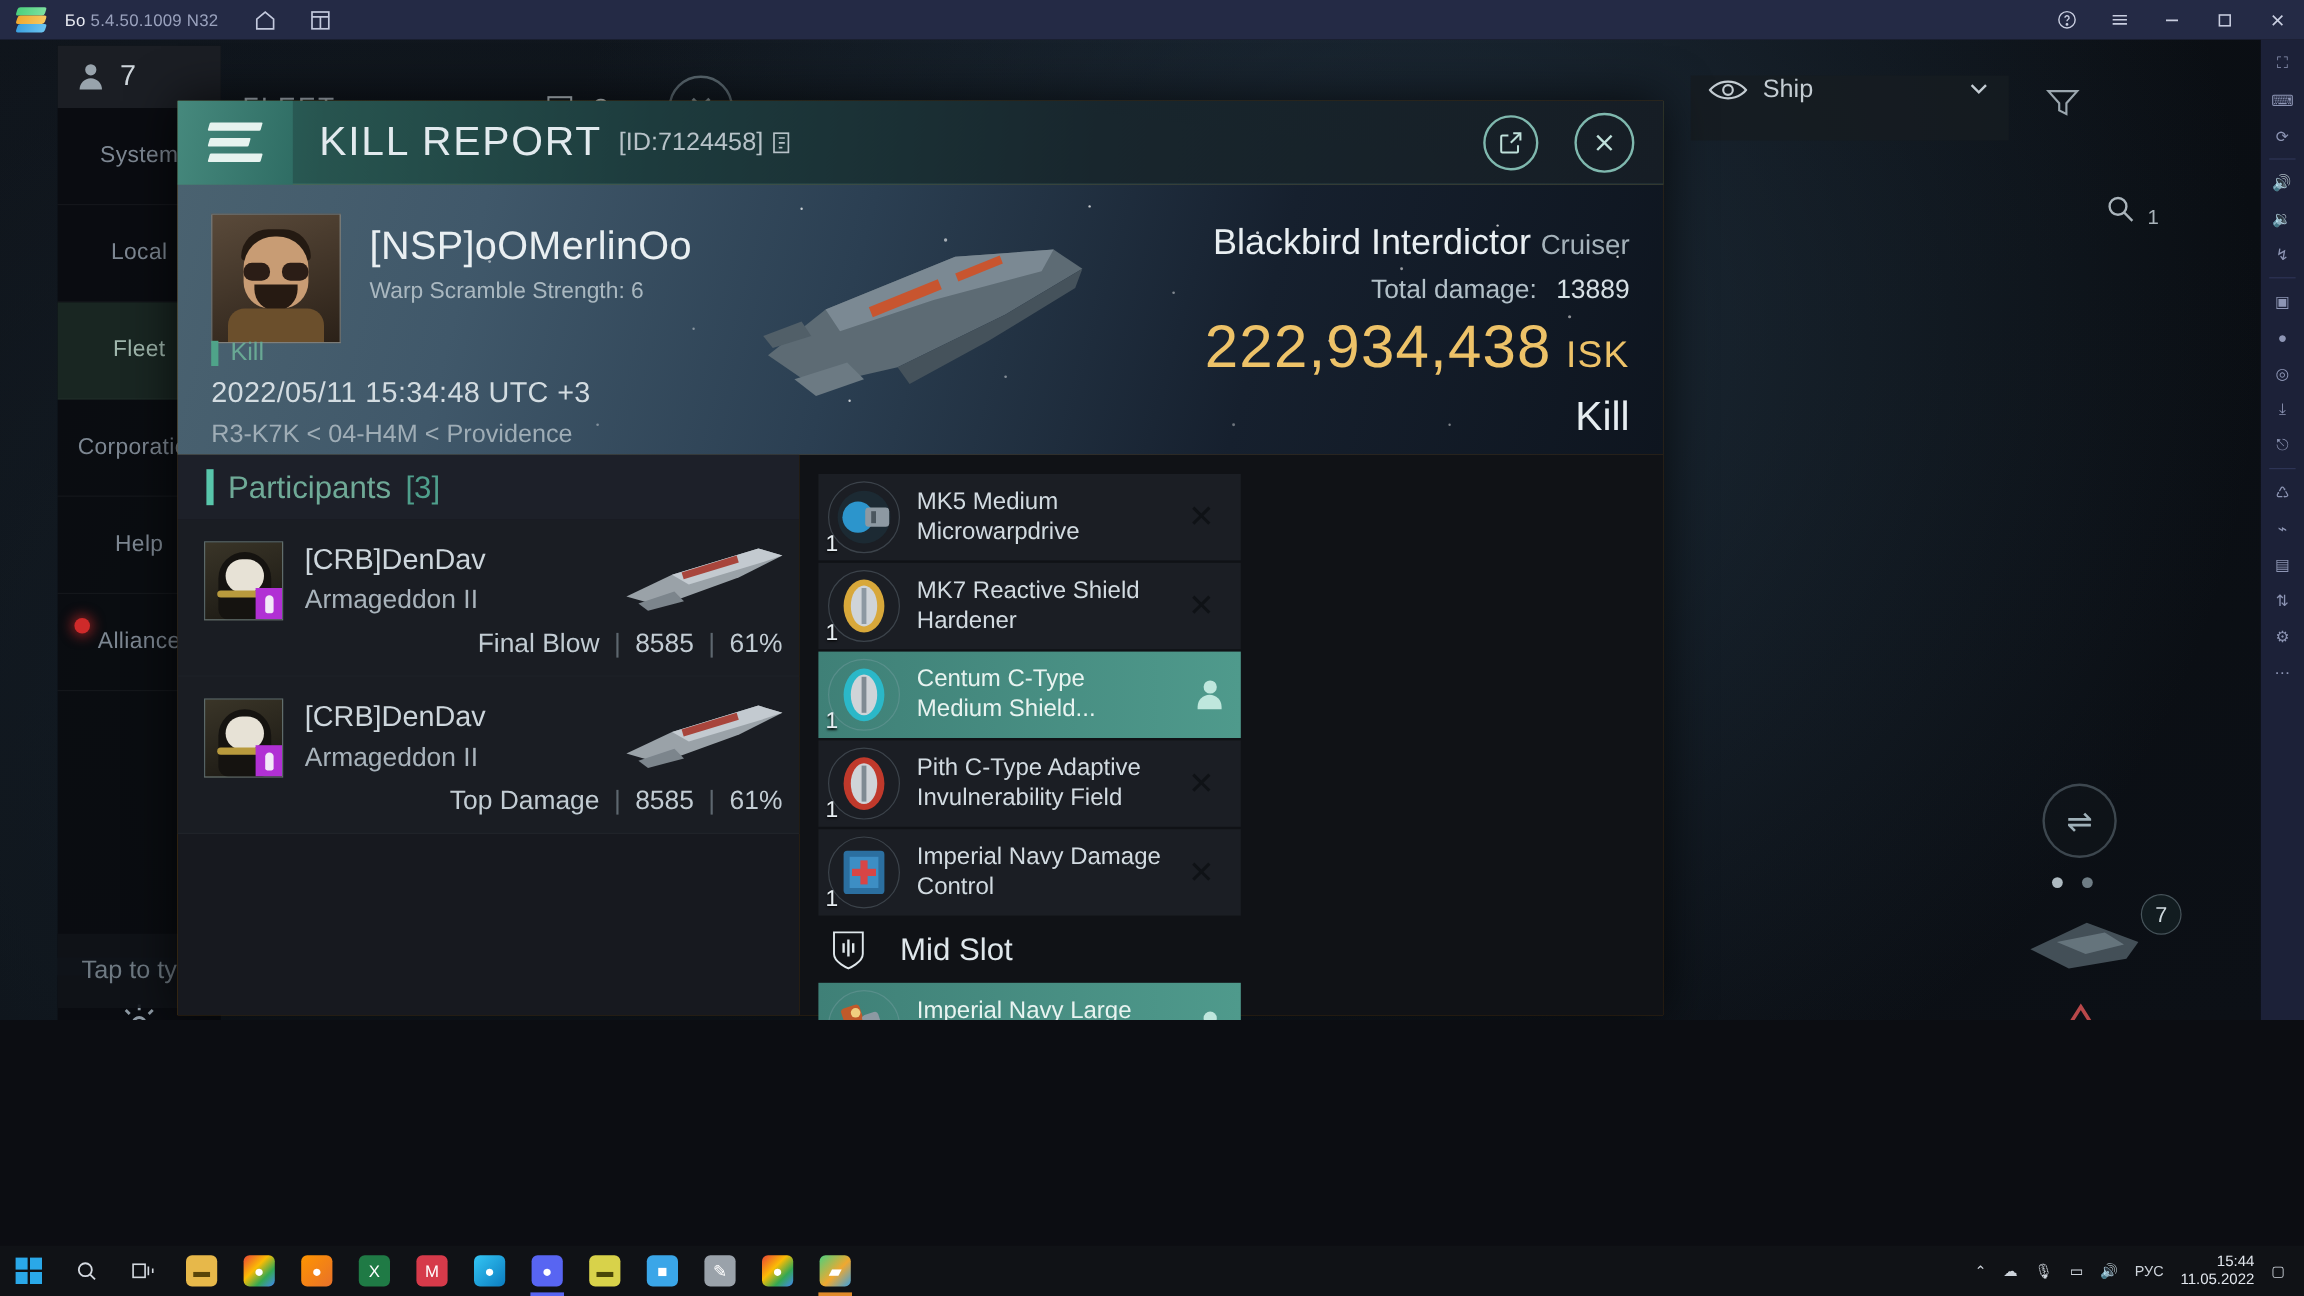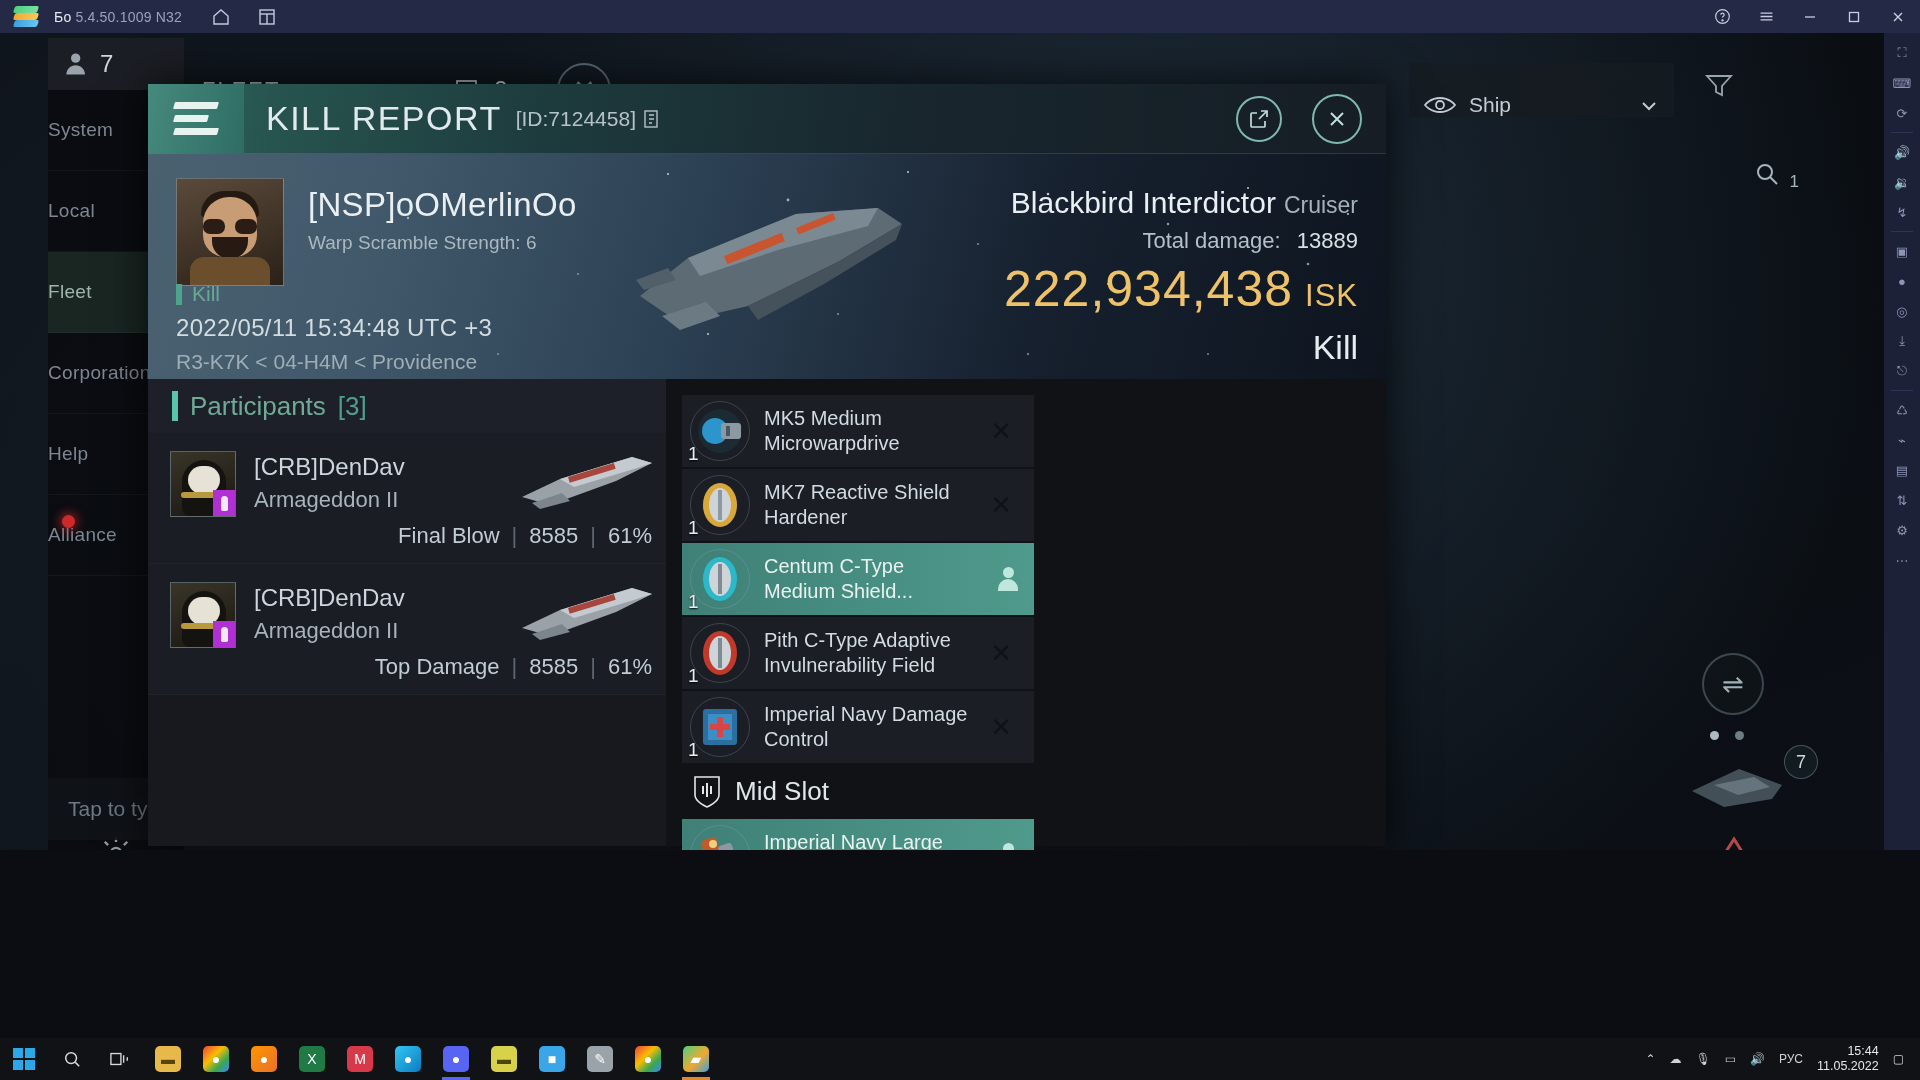--- a/index.html
+++ b/index.html
@@ -56,21 +56,21 @@
   
   #left-nav {
     position: absolute; left: 48px; top: 5px; width: 136px; height: 760px;
     background: rgba(10,12,16,.92); z-index: 3;
   }
   #crew-chip {
     height: 52px; margin: 0; display: flex; align-items: center; gap: 8px;
     padding-left: 16px; background: #1b1e24; color: #cfd6dc; font-size: 24px;
   }
   .nav-item {
-    height: 81px; display: flex; align-items: center; justify-content: flex-start;
+    height: 81px; display: flex; align-items: center; justify-content: center;
     font-size: 19px; color: #7d8792; letter-spacing: .3px;
     border-bottom: 1px solid rgba(255,255,255,.045);
     position: relative;
   }
   .nav-item.active { background: #192622; color: #9fb6ac; }
   .nav-dot { position: absolute; left: 14px; top: 20px; width: 13px; height: 13px; border-radius: 50%; background: #cf2a2a; box-shadow: 0 0 10px 3px rgba(207,42,42,.55); }
   #nav-gear {
     position: absolute; left: 48px; top: 780px; width: 136px; height: 80px;
     display: flex; align-items: center; justify-content: center; color: #8e9aa4; font-size: 30px;
     background: rgba(10,12,16,.92);
@@ -83,21 +83,21 @@
   }
   #fleet-label { margin-left: 18px; font-size: 22px; letter-spacing: 2px; color: #aeb8c0; }
   #fleet-count { display: flex; align-items: center; gap: 9px; margin-left: 175px; font-size: 23px; color: #cdd5da; }
   #fleet-close {
     width: 54px; height: 54px; border-radius: 50%; border: 2px solid #5c6a72;
     display: flex; align-items: center; justify-content: center; color: #8b979f; font-size: 27px;
     margin-left: 50px;
   }
   #ship-filter {
     position: absolute; right: 210px; top: 30px; width: 265px; height: 54px;
-    background: rgba(22,28,33,.82); display: flex; align-items: flex-end; gap: 12px;
+    background: rgba(22,28,33,.82); display: flex; align-items: flex-start; gap: 12px;
     padding: 0 14px; color: #c3ccd2; font-size: 21px;
   }
   #filter-icon { position: absolute; right: 150px; top: 38px; color: #9aa6ae; font-size: 26px; }
   #magnifier { position: absolute; right: 85px; top: 128px; color: #aab4bb; font-size: 27px; }
   #magnifier .cnt { font-size: 17px; margin-left: 2px; }
 
   
   #chat-bar {
     position: absolute; left: 48px; bottom: 10px; width: 1130px; height: 62px;
     display: flex; align-items: center; z-index: 3;
@@ -219,21 +219,21 @@
   .p-name { position: absolute; left: 106px; top: 20px; font-size: 24px; color: #cdd6dc; }
   .p-ship { position: absolute; left: 106px; top: 54px; font-size: 22px; color: #a8b3bb; }
   .p-ship-art { position: absolute; right: 10px; top: 12px; width: 140px; height: 70px; }
   .p-stats { position: absolute; right: 14px; bottom: 14px; font-size: 22px; color: #c2ccd3; display: flex; align-items: center; gap: 12px; }
   .p-stats .sep { color: #5d676f; }
 
   
   #fitting { flex: 1; background: #101216; position: relative; padding: 0 0 0 2px; }
   #fitting-scroll { position: absolute; inset: 0; }
   .slot-head {
-    height: 56px; display: flex; align-items: center; gap: 13px; padding-left: 26px;
+    height: 56px; display: flex; align-items: center; gap: 28px; padding-left: 26px;
     font-size: 26px; color: #dfe7eb;
   }
   .slot-head .shield-ico { width: 30px; height: 36px; position: relative; }
   .mod-grid { display: flex; flex-wrap: wrap; gap: 2px 16px; padding: 0 6px 0 16px; }
   .mod {
     width: 352px; height: 72px; display: flex; align-items: center; position: relative;
     background: #1b1e24;
   }
   .mod.hl { background: linear-gradient(90deg,#3f8077,#4f9a8c); }
   .mod-ico {

